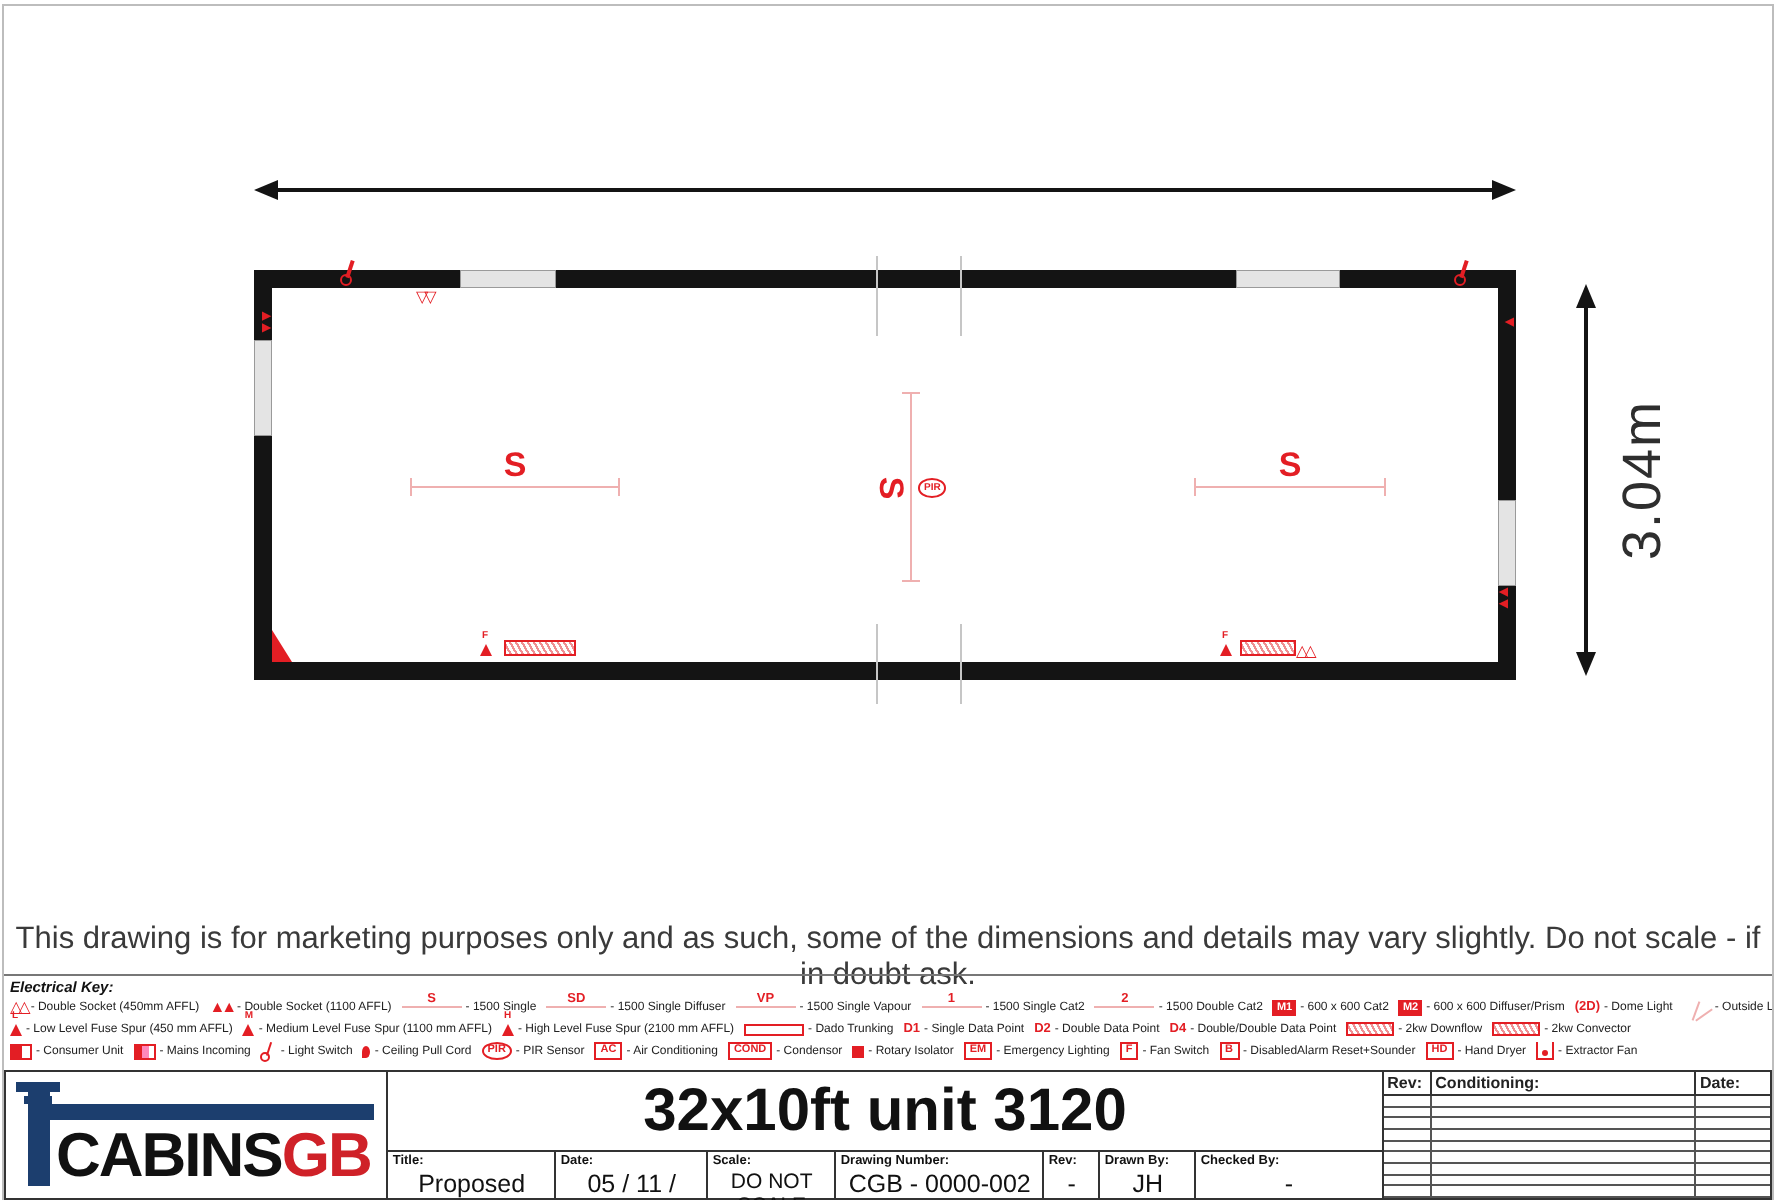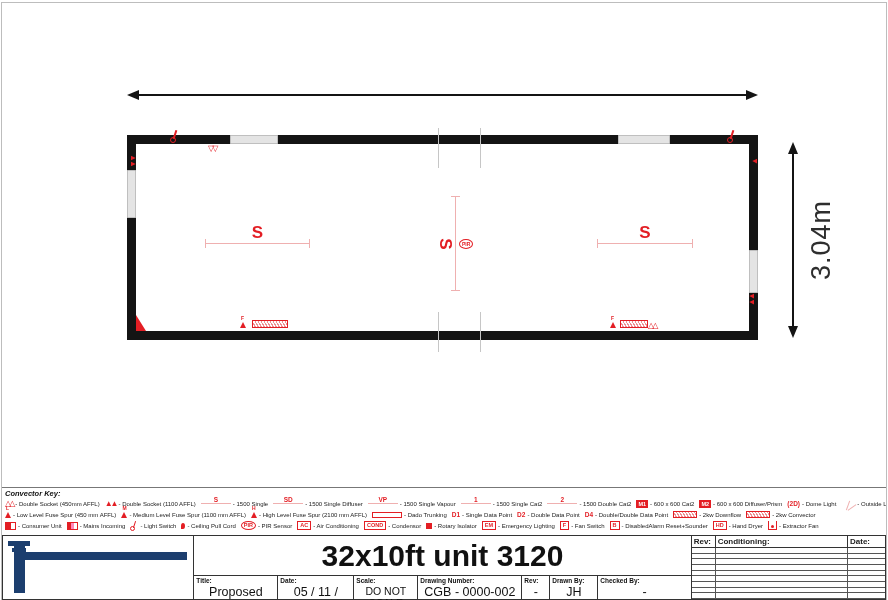--- a/index.html
+++ b/index.html
@@ -167,23 +167,24 @@
     <div class="s-label" style="left:69px;top:79px;width:105px;">S</div>
 
     <div class="fix-v" style="left:319px;top:52px;height:95px;"></div>
     <div class="s-label s-rot" style="left:300px;top:90px;width:18px;">S</div>
     <div class="pir-oval" style="left:323px;top:95px;">PIR</div>
 
     <div class="fix-h" style="left:461px;top:99px;width:96px;"></div>
     <div class="s-label" style="left:461px;top:79px;width:96px;">S</div>
   </div>
 
+  <div class="disclaimer">This drawing is for marketing purposes only and as such, some of the dimensions and details may vary slightly. Do not scale - if in doubt ask.</div>
 
   <div class="keybox">
-    <div class="key-title">Convector Key:</div>
+    <div class="key-title">Electrical Key:</div>
 
     <div class="key-row">
       <span class="ki">
           <span class="sym y-sock">△△</span>
           <span class="kl">- Double Socket (450mm AFFL)</span>
         </span>
       <span class="ki">
           <span class="sym y-sock">▲▲</span>
           <span class="kl">- Double Socket (1100 AFFL)</span>
         </span>
@@ -335,20 +336,21 @@
         </span>
     </div>
   </div>
 
   <div class="tblock">
     <div class="logo-cell">
       <div class="lg-cap"></div>
       <div class="lg-cap2"></div>
       <div class="lg-v"></div>
       <div class="lg-h"></div>
+      <div class="logo-text"><span>CABINS</span><span class="logo-gb">GB</span></div>
     </div>
 
     <div class="center-cell">
       <div class="big-title">32x10ft unit 3120</div>
       <div class="fields">
         <div class="field" style="width:84px;">
             <span class="f-label">Title:</span>
             <span class="f-value">Proposed Layout</span>
           </div>
         <div class="field" style="width:76px;">

